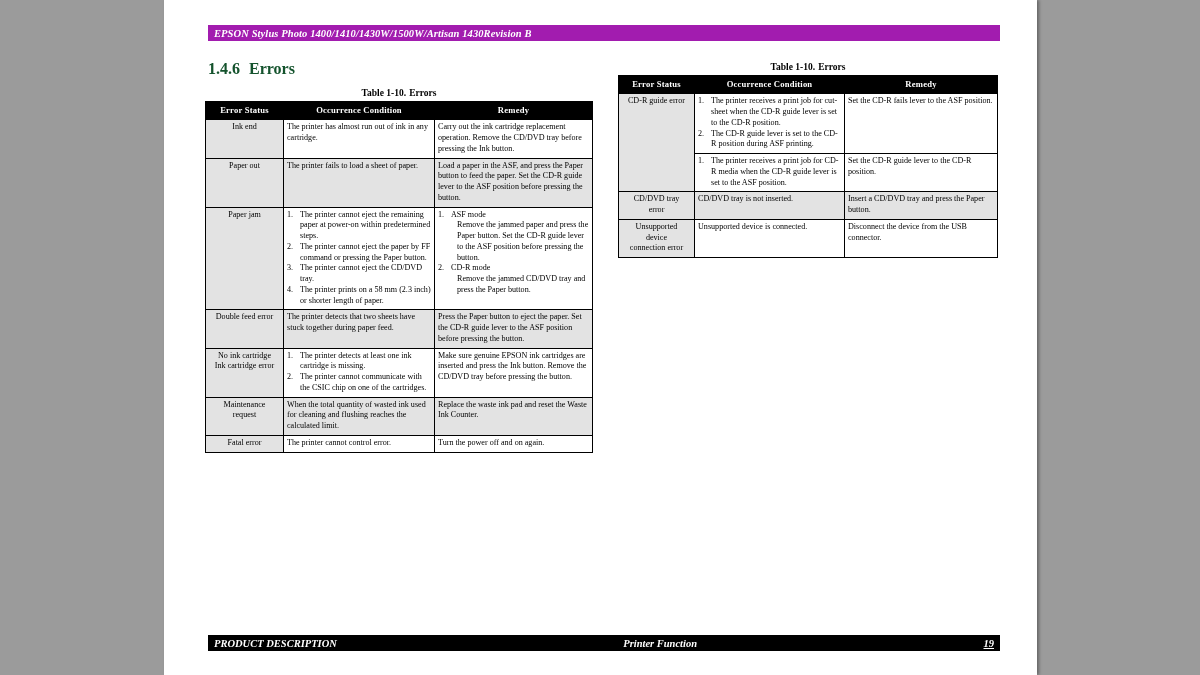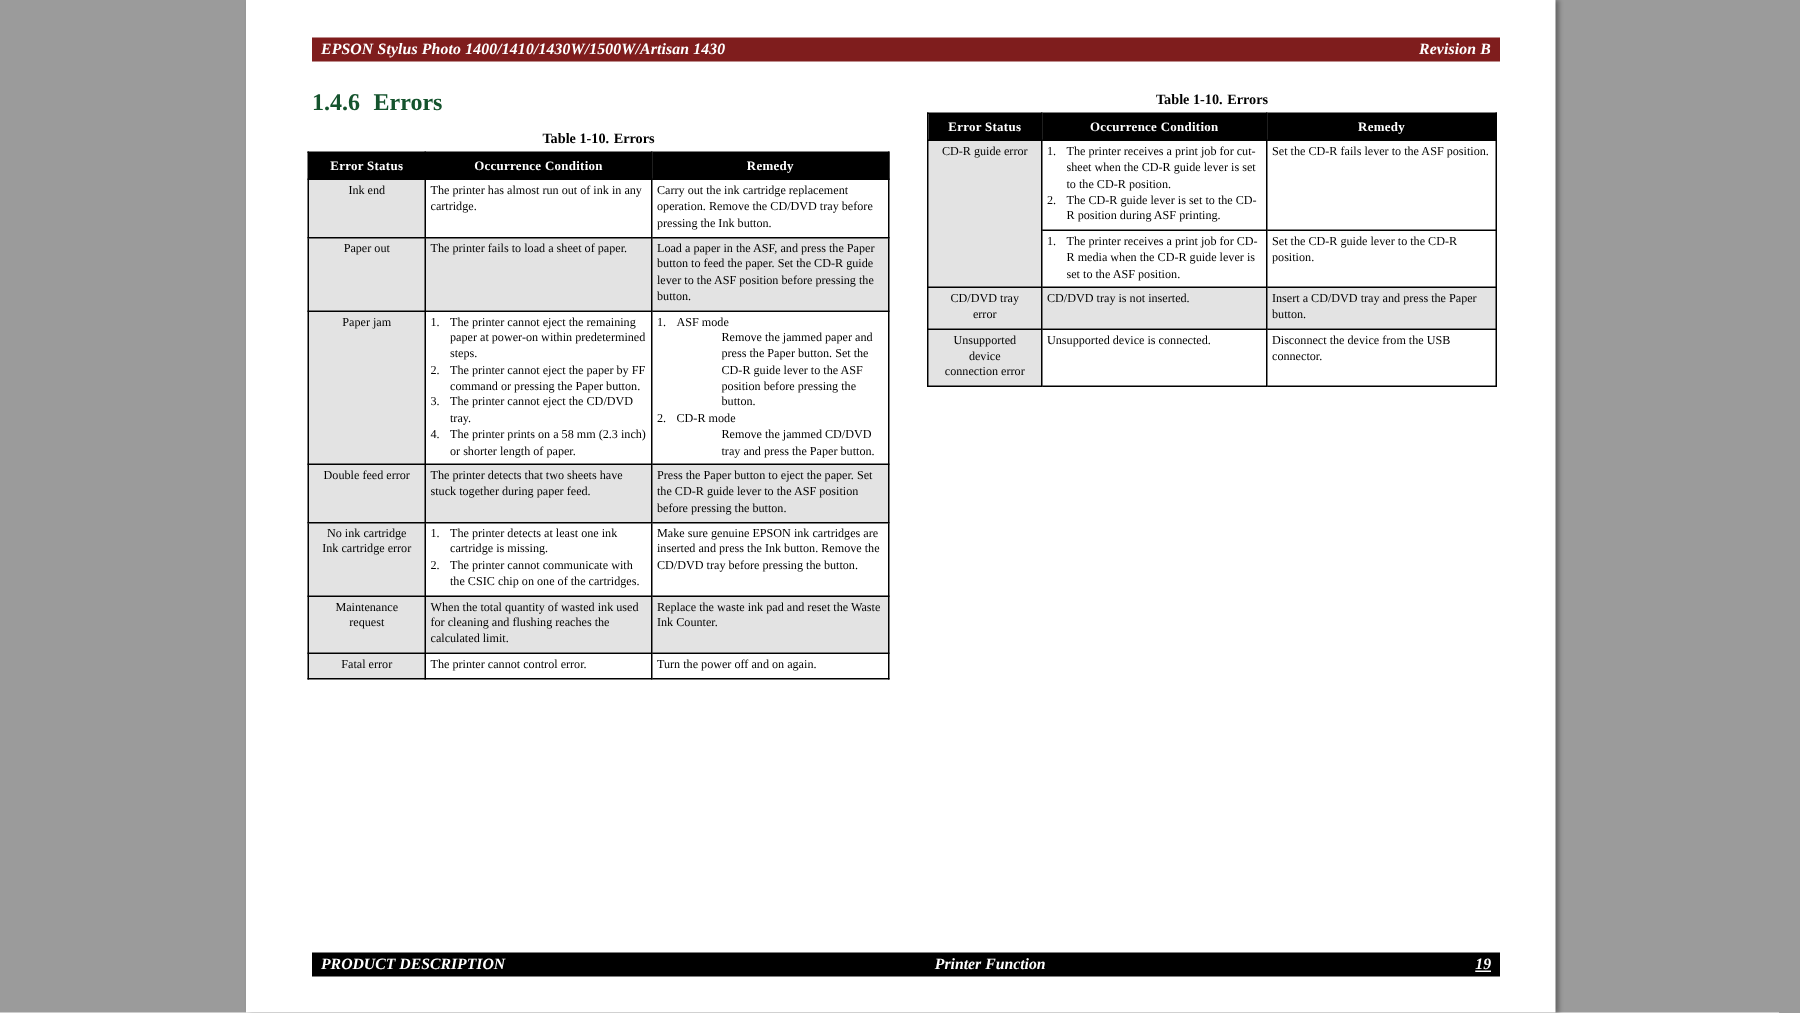--- a/index.html
+++ b/index.html
@@ -27,25 +27,24 @@
     background: #ffffff;
     box-shadow: 2px 0 3px rgba(0,0,0,0.35);
   }
   
   .run-head {
     position: absolute;
     left: 44px;
     top: 25px;
     width: 792px;
     height: 16px;
-    background: #7f1d1d;
+    background: #a21caf;
     color: #ffffff;
     display: flex;
     align-items: center;
-    justify-content: space-between;
     padding: 0 6px;
     box-sizing: border-box;
     font-style: italic;
     font-weight: bold;
     font-size: 10.5px;
     letter-spacing: 0.1px;
   }
   
   .sec-title {
     position: absolute;
@@ -116,21 +115,20 @@
     margin-bottom: 0px;
   }
   ol.numlist > li > .mark {
     position: absolute;
     left: 0;
     top: 0;
   }
   .sub {
     display: block;
     padding-left: 6px;
-    margin-left: 24px;
   }
   .cellpara { margin: 0; }
 
   
   .left  col.c1 { width: 78px; }
   .left  col.c2 { width: 151px; }
   .right col.c1 { width: 76px; }
   .right col.c2 { width: 150px; }
 
   

